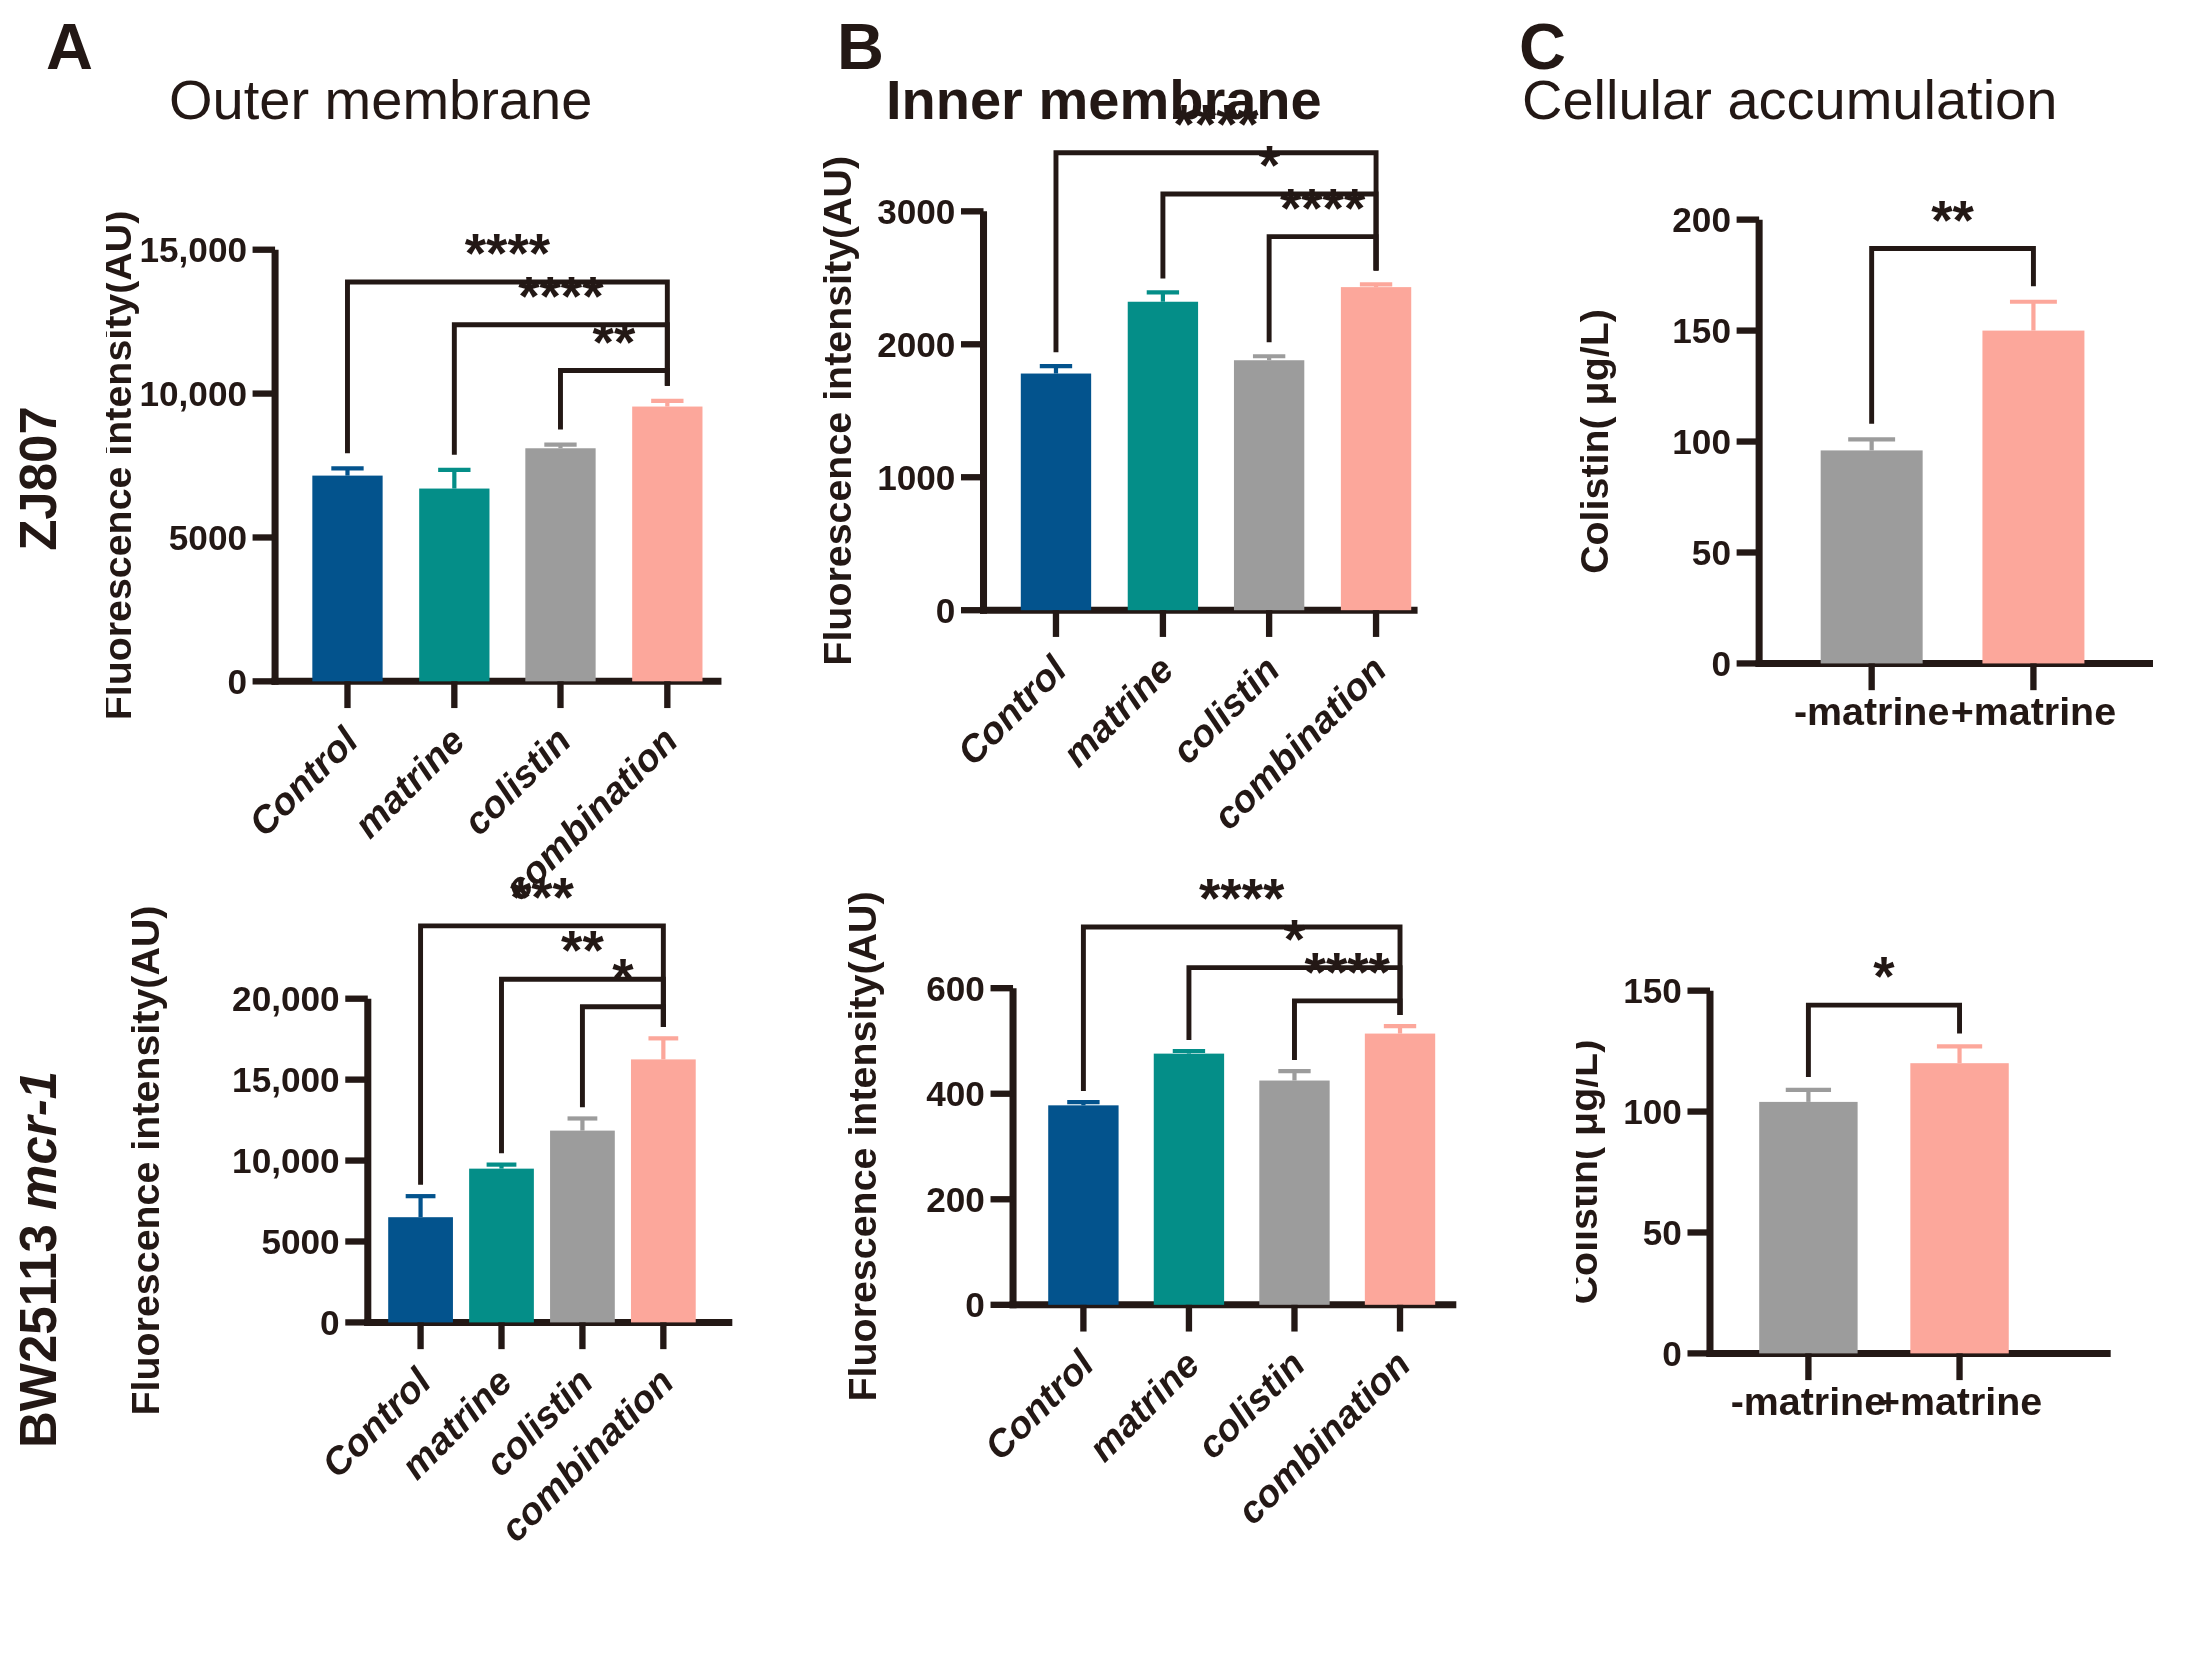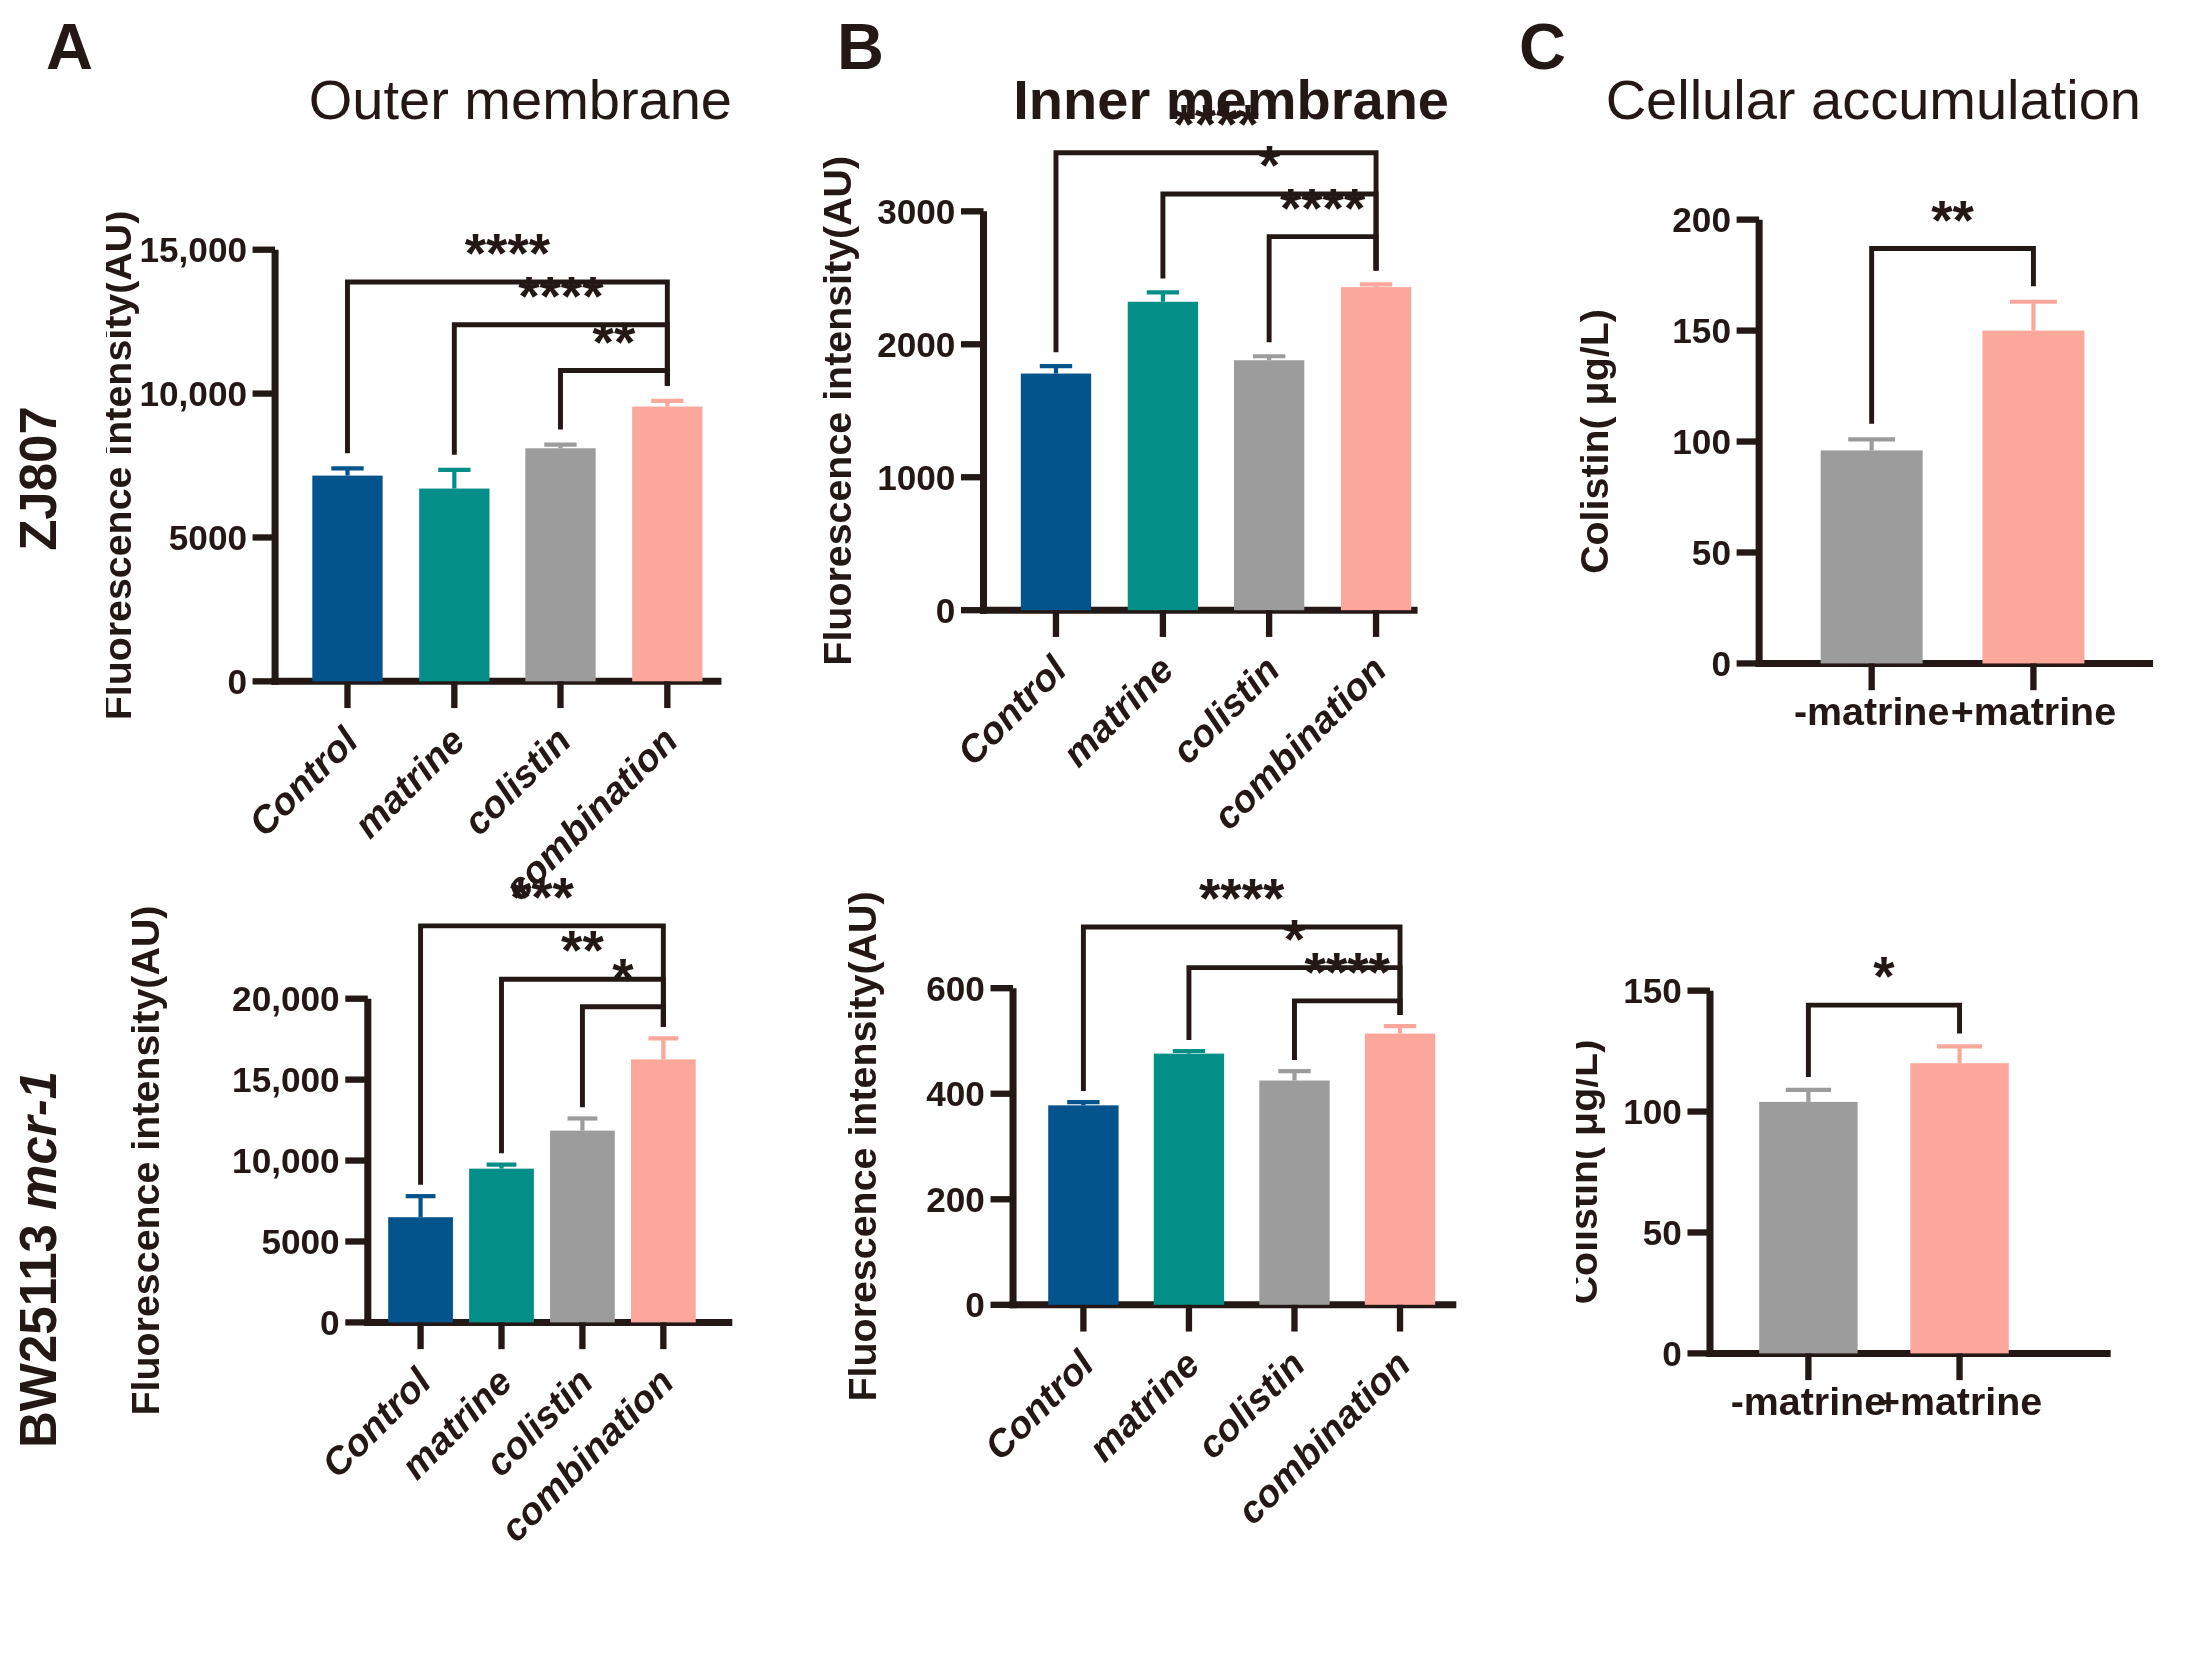--- a/index.html
+++ b/index.html
@@ -1,20 +1,20 @@
 <!DOCTYPE html>
 <html style="font-size:11.3px"><head>
 <meta charset="utf-8">
 <style>
   :root { --ink:#231815; }
   html,body{margin:0;padding:0;background:#ffffff;}
   body{font-family:"Liberation Sans",sans-serif;color:var(--ink);}
   #canvas{position:relative;width:2205px;height:1663px;background:#ffffff;overflow:hidden;}
   .panel-letter{position:absolute;font-size:65px;font-weight:bold;line-height:1;}
-  .panel-title{position:absolute;font-size:56px;font-weight:normal;text-align:right;white-space:nowrap;}
+  .panel-title{position:absolute;font-size:56px;font-weight:normal;text-align:left;white-space:nowrap;}
   .row-label-wrap{position:absolute;display:flex;align-items:center;justify-content:center;}
   .row-label{transform:rotate(-90deg);white-space:nowrap;font-size:51px;font-weight:bold;}
   .row-label i{font-style:italic;}
   .chart-svg{position:absolute;}
   svg text{font-family:"Liberation Sans",sans-serif;font-weight:bold;fill:var(--ink);}
   svg .ytick{font-size:50px;}
   svg .ylab{font-size:56px;}
   svg .cat-rot{font-size:54px;font-style:italic;}
   svg .cat-flat{font-size:56px;}
   svg .sig{font-size:78px;}

